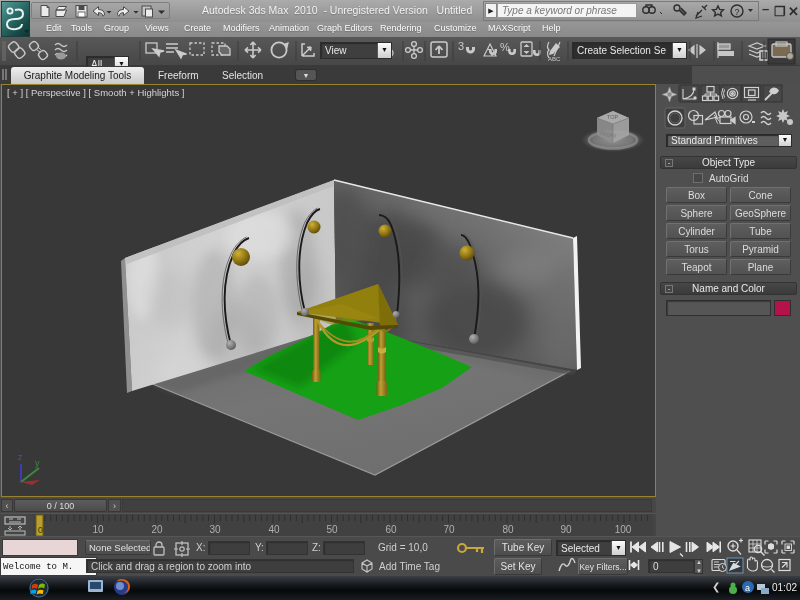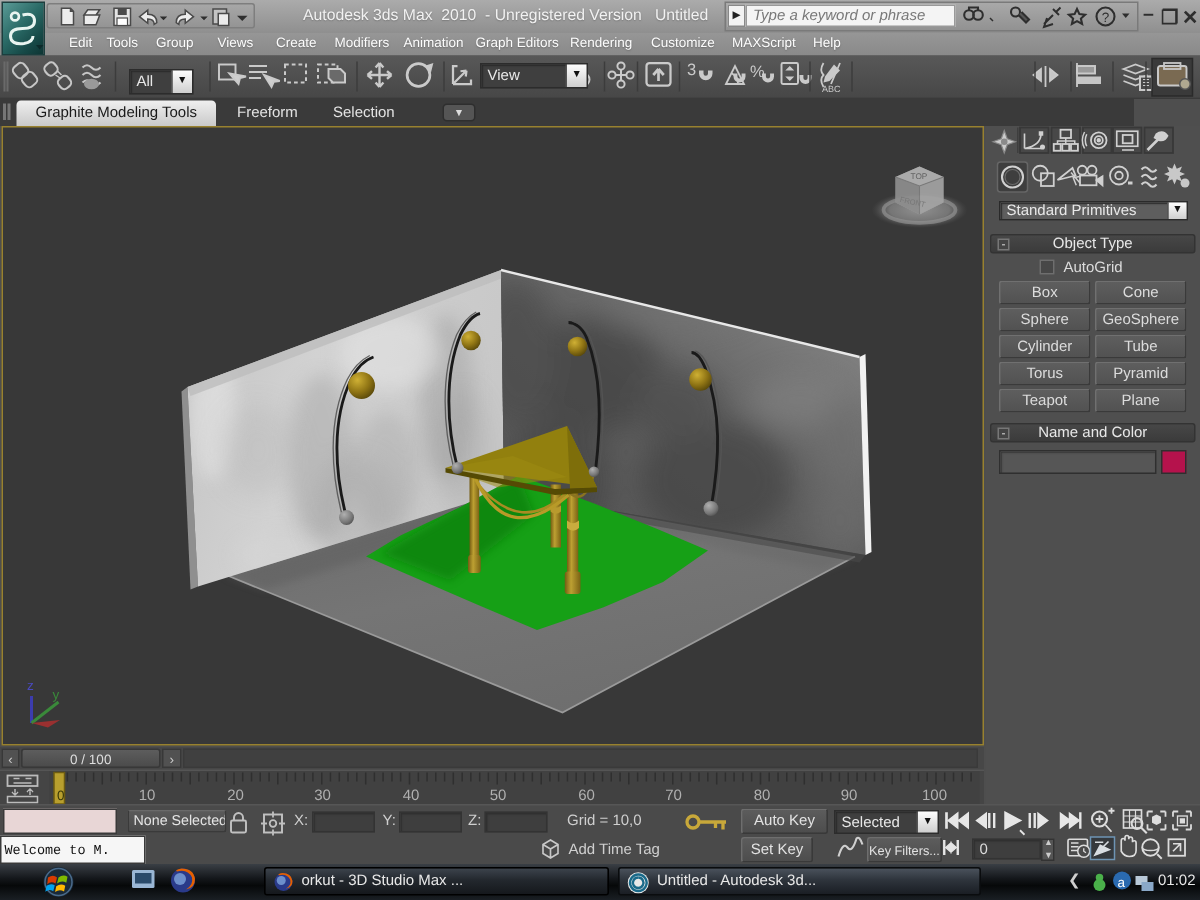--- a/index.html
+++ b/index.html
@@ -14,21 +14,21 @@
 #searchbox{left:497px;top:3px;width:140px;height:15px;background:#f4f4f4;border:1px solid #999;color:#787878;font-style:italic;font-size:10px;line-height:13px;padding-left:4px}
 .winbtn{position:absolute;top:4px;color:#2e2e2e;font-size:13px;font-weight:bold}
 
 #menubar{left:0;top:22px;width:800px;height:15px;background:linear-gradient(#969696,#8a8a8a);color:#fdfdfd;font-size:9px}
 #menubar span{position:absolute;top:1px;text-shadow:0 1px 1px #6a6a6a}
 
 #toolbar{left:0;top:37px;width:800px;height:29px;background:linear-gradient(#585858,#474747);border-bottom:1px solid #3a3a3a}
 .combo{position:absolute;height:17px;background:#3f3f3f;border:1px solid #2c2c2c;box-shadow:inset 1px 1px 1px #2a2a2a;color:#e8e8e8;font-size:10px;line-height:15px;padding-left:4px}
 .combo .da{position:absolute;right:0;top:0;width:14px;height:15px;background:linear-gradient(#fdfdfd,#cfcfcf);border-left:1px solid #555;color:#111;font-size:7px;text-align:center;line-height:14px}
 
-#ribbon{left:0;top:66px;width:756px;height:18px;background:#3a3a3a}
+#ribbon{left:0;top:66px;width:692px;height:18px;background:#3a3a3a}
 #rtab1{left:11px;top:1px;width:133px;height:17px;background:linear-gradient(#efefef,#c9c9c9);border-radius:3px 3px 0 0;color:#1a1a1a;font-size:10px;text-align:center;line-height:17px}
 .rtab{position:absolute;top:1px;color:#e3e3e3;font-size:10px;line-height:17px}
 #rmin{left:295px;top:3px;width:22px;height:12px;background:#555;border:1px solid #2e2e2e;border-radius:3px;color:#ddd;font-size:7px;text-align:center;line-height:11px}
 
 #viewport{left:1px;top:84px;width:655px;height:413px;background:#383838;border:1px solid #98812f}
 #vplabel{left:5px;top:2px;color:#d4d4d4;font-size:9.5px;position:absolute}
 
 #cmdpanel{left:657px;top:84px;width:143px;height:492px;background:#4f4f4f}
 .cpbtn{position:absolute;width:61px;height:16px;background:linear-gradient(#5e5e5e,#525252);border:1px solid #3a3a3a;border-top-color:#707070;border-left-color:#707070;border-radius:2px;color:#dcdcdc;font-size:10px;text-align:center;line-height:15px}
 .rollout{position:absolute;left:3px;width:137px;height:13px;background:linear-gradient(#474747,#3b3b3b);border:1px solid #333;border-radius:2px;color:#e8e8e8;font-size:10px;text-align:center;line-height:12px}
@@ -188,22 +188,23 @@
 </g>
 
 <rect x="768" y="2" width="27" height="25" fill="#3a3a3a" stroke="#2a2a2a"></rect>
 <rect x="772" y="7" width="19" height="13" rx="1.5" fill="#7a6a52" stroke="#c8c8c8" stroke-width="1.3"></rect>
 <rect x="776" y="5" width="11" height="4" fill="none" stroke="#c8c8c8" stroke-width="1.2"></rect>
 <circle cx="790" cy="19" r="3.5" fill="#b0a890" stroke="#555"></circle>
 <g class="seps" stroke="#3c3c3c" stroke-width="1">
 <path d="M77,4 v20 M140,4 v20 M238,4 v20 M296,4 v20 M403,4 v20 M425,4 v20 M453,4 v20 M540,4 v20 M568,4 v20 M690,4 v20 M714,4 v20 M742,4 v20 M764,4 v20"></path>
 </g>
 </svg>
-<div class="combo" style="left:86px;top:9px;width:43px">All<span class="da">▼</span></div>
+<div class="combo" style="left:86px;top:19px;width:43px">All<span class="da">▼</span></div>
 <div class="combo" style="left:320px;top:5px;width:72px">View<span class="da">▼</span></div>
+<div class="combo" style="left:572px;top:5px;width:115px;background:#2e2e2e">Create Selection Se<span class="da">▼</span></div>
 </div>
 <div class="abs" id="ribbon">
   <div class="abs" style="left:2px;top:3px;width:5px;height:11px;border-left:2px solid #767676;border-right:2px solid #767676"></div>
   <div class="abs" id="rtab1">Graphite Modeling Tools</div>
   <span class="rtab" style="left:158px">Freeform</span>
   <span class="rtab" style="left:222px">Selection</span>
   <div class="abs" id="rmin">▼</div>
 </div>
 <div class="abs" id="viewport">
 <svg width="653" height="411" style="position:absolute;left:0;top:0">
@@ -366,20 +367,21 @@
 </g>
 
 <g stroke-width="2">
 <line x1="19" y1="397" x2="19" y2="379" stroke="#3c3cae"></line>
 <line x1="19" y1="397" x2="37" y2="383" stroke="#3a8a3a"></line>
 <path d="M19,397 L38,395 L30,400 z" fill="#9a3030" stroke="none"></path>
 </g>
 <text x="16" y="375" font-size="9" fill="#4a4ac0" font-family="Liberation Sans">z</text>
 <text x="33" y="381" font-size="9" fill="#3a8a3a" font-family="Liberation Sans">y</text>
 </svg>
+<div id="vplabel">[ + ] [ Perspective ] [ Smooth + Highlights ]</div>
 </div>
 <div class="abs" id="cmdpanel">
 <svg width="143" height="70" style="position:absolute;left:0;top:0">
 <g stroke="#d0d0d0" fill="none" stroke-width="1.2">
 
 <path d="M12.5,3 l2,5.5 5.5,2 -5.5,2 -2,5.5 -2,-5.5 -5.5,-2 5.5,-2 z" fill="#cccccc" stroke="#888" stroke-width="0.8"></path>
 <circle cx="12.5" cy="10.5" r="2.2" fill="#8a8a8a" stroke="none"></circle>
 <path d="M21.5,1 v17" stroke="#3e3e3e" stroke-width="1"></path>
 
 <rect x="23" y="1" width="19" height="17" fill="#484848" stroke="#383838"></rect>
@@ -606,25 +608,26 @@
     <div class="sfield" style="left:208px;top:4px;width:42px"></div>
 <div class="slabel" style="left:255px;top:5px">Y:</div>
     <div class="sfield" style="left:266px;top:4px;width:42px"></div>
 <div class="slabel" style="left:312px;top:5px">Z:</div>
     <div class="sfield" style="left:323px;top:4px;width:42px"></div>
 <div class="slabel" style="left:378px;top:5px">Grid = 10,0</div>
 <svg width="36" height="16" style="position:absolute;left:455px;top:3px">
       <circle cx="7" cy="8" r="4" fill="none" stroke="#c8a83a" stroke-width="2.2"></circle>
       <path d="M11,8 h18 M22,8 v4 M27,8 v5" stroke="#c8a83a" stroke-width="2.2"></path>
     </svg>
+<div class="sfield" style="left:86px;top:22px;width:268px;color:#cfcfcf;font-size:10px;line-height:13px;padding-left:4px">Click and drag a region to zoom into</div>
 <svg width="16" height="16" style="position:absolute;left:359px;top:21px">
       <path d="M3,5 l5,-3 5,3 0,6 -5,3 -5,-3 z M3,5 l5,3 5,-3 M8,8 v6" fill="none" stroke="#c8c8c8" stroke-width="1.1"></path>
     </svg>
 <div class="slabel" style="left:379px;top:24px">Add Time Tag</div>
-<div class="sbtn" style="left:494px;top:2px;width:58px;height:17px;line-height:16px">Auto Key</div>
+<div class="sbtn" style="left:494px;top:2px;width:58px;height:17px;line-height:16px">Tube Key</div>
 <div class="sbtn" style="left:494px;top:21px;width:48px;height:17px;line-height:16px">Set Key</div>
 <div class="combo" style="left:556px;top:3px;width:70px;height:16px">Selected<span class="da" style="height:14px">▼</span></div>
 <svg width="26" height="18" style="position:absolute;left:556px;top:20px">
       <path d="M3,14 q3,-10 6,-6 t6,-6 q2,-2 4,4" fill="none" stroke="#d0d0d0" stroke-width="1.4"></path>
     </svg>
 <div class="sbtn" style="left:578px;top:21px;width:50px;height:17px;line-height:16px;font-size:8.5px;white-space:nowrap;overflow:hidden">Key Filters...</div>
 <div class="sfield" style="left:648px;top:22px;width:46px;color:#ddd;font-size:10px;line-height:13px;padding-left:4px">0</div>
 <div class="abs" style="left:694px;top:22px;width:9px;height:15px;background:#555;border:1px solid #333">
       <span style="position:absolute;top:-1px;left:1px;font-size:6px;color:#ccc">▲</span>
       <span style="position:absolute;bottom:-1px;left:1px;font-size:6px;color:#ccc">▼</span>
@@ -684,35 +687,20 @@
 <path d="M39,9 q3,-2.5 6,-0.5 l-0.8,4 q-3,-2 -6.2,0.5 z" fill="#7fba00"></path>
 <path d="M31,14.5 q3,-2 5.5,-0.3 l-1,4 q-2.8,-1.8 -5.3,0.3 z" fill="#00a4ef"></path>
 <path d="M37.5,14.8 q3,-2 6,-0.3 l-0.8,3.8 q-3,-1.8 -6,0.3 z" fill="#ffb900"></path>
 </g>
 <rect x="88" y="4" width="15" height="12" rx="1" fill="#9ab6d4"></rect>
       <rect x="90" y="6" width="11" height="7" fill="#2a4a6a"></rect>
 <circle cx="122" cy="11" r="8" fill="#2a3a8a"></circle>
       <path d="M118,5 q7,-2 10,4 q1,5 -4,8 q6,-1 6,-7 q-1,-7 -9,-7 q-5,1 -3,2 z" fill="#e66000"></path>
       <circle cx="120" cy="10" r="4" fill="#8ab4e8" opacity="0.7"></circle>
 </svg>
-<div class="taskbtn" style="left:176px;width:230px;background:linear-gradient(#3c434c,#23282e 45%,#15181c)">
-<svg width="16" height="16" style="position:absolute;left:4px;top:1px">
-        <circle cx="8" cy="8" r="6" fill="#2a3a8a"></circle>
-        <path d="M5,3.5 q5,-1.5 7.5,3 q0.8,4 -3,6 q4.5,-0.8 4.5,-5.2 q-0.8,-5.3 -6.8,-5.3 q-3.8,0.8 -2.2,1.5 z" fill="#e66000"></path>
-        <circle cx="6.5" cy="7" r="3" fill="#8ab4e8" opacity="0.7"></circle>
-      </svg>
-<span style="margin-left:24px">orkut - 3D Studio Max ...</span>
-</div>
-<div class="taskbtn" style="left:412px;width:242px;background:linear-gradient(#4a525c,#2e343c 45%,#1a1e24);border-color:#0a0c0e">
-<svg width="15" height="15" style="position:absolute;left:5px;top:2px">
-        <circle cx="7.5" cy="7.5" r="7" fill="#e8e8e8"></circle>
-        <path d="M7.5,2 a5.5,5.5 0 1,0 0.1,0 z M7.5,4 a3.5,3.5 0 1,1 -0.1,0" fill="none" stroke="#1a6a8a" stroke-width="1.6"></path>
-      </svg>
-<span style="margin-left:25px">Untitled - Autodesk 3d...</span>
-</div>
 <span class="abs" style="left:712px;top:5px;color:#cfcfcf;font-size:10px">❮</span>
 <svg width="60" height="24" style="position:absolute;left:726px;top:0">
 <circle cx="7" cy="14" r="4" fill="#4ab04a"></circle>
       <circle cx="7" cy="9" r="2.5" fill="#4ab04a"></circle>
 <circle cx="22" cy="11" r="6" fill="#2a6ab0"></circle>
       <text x="19" y="15" font-size="9" fill="#fff" font-family="Liberation Sans">a</text>
 <rect x="31" y="8" width="8" height="6" fill="#b8c8d8"></rect>
       <rect x="35" y="12" width="8" height="6" fill="#8aa8c8"></rect>
 </svg>
 <span class="abs" style="left:772px;top:6px;color:#e8e8e8;font-size:10px">01:02</span>

